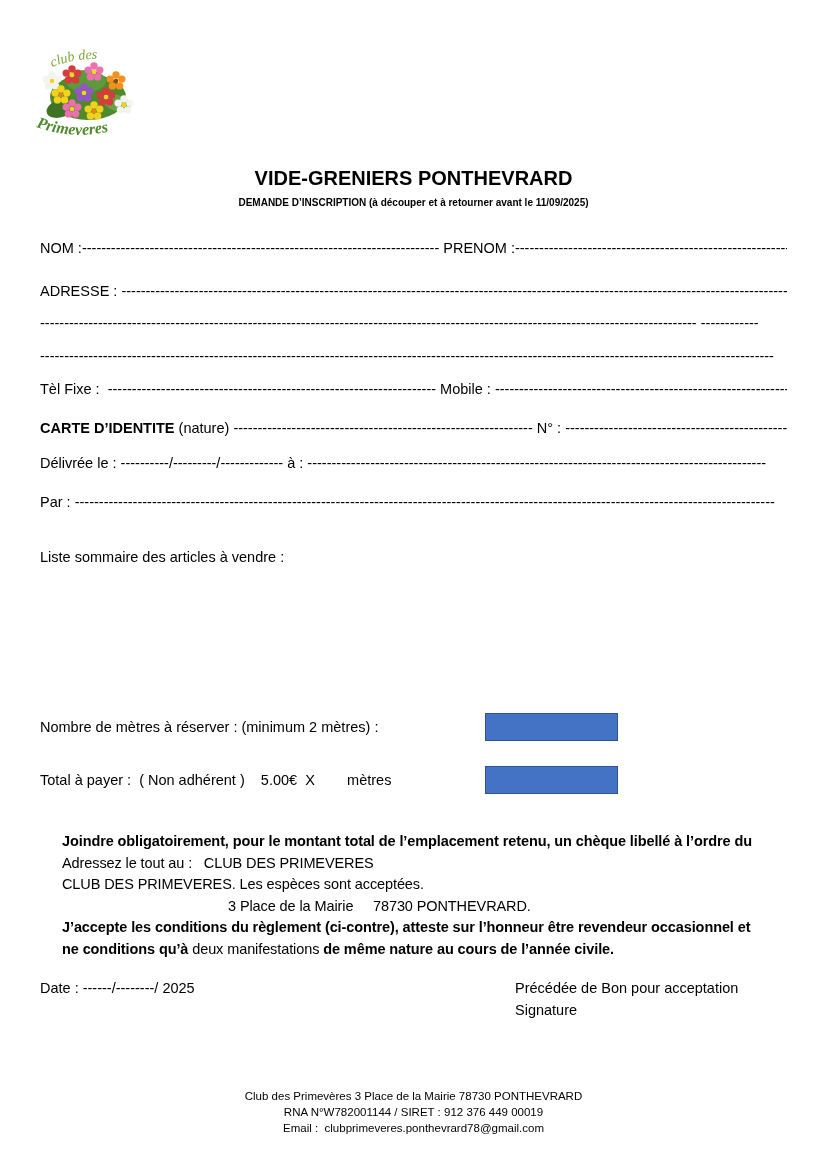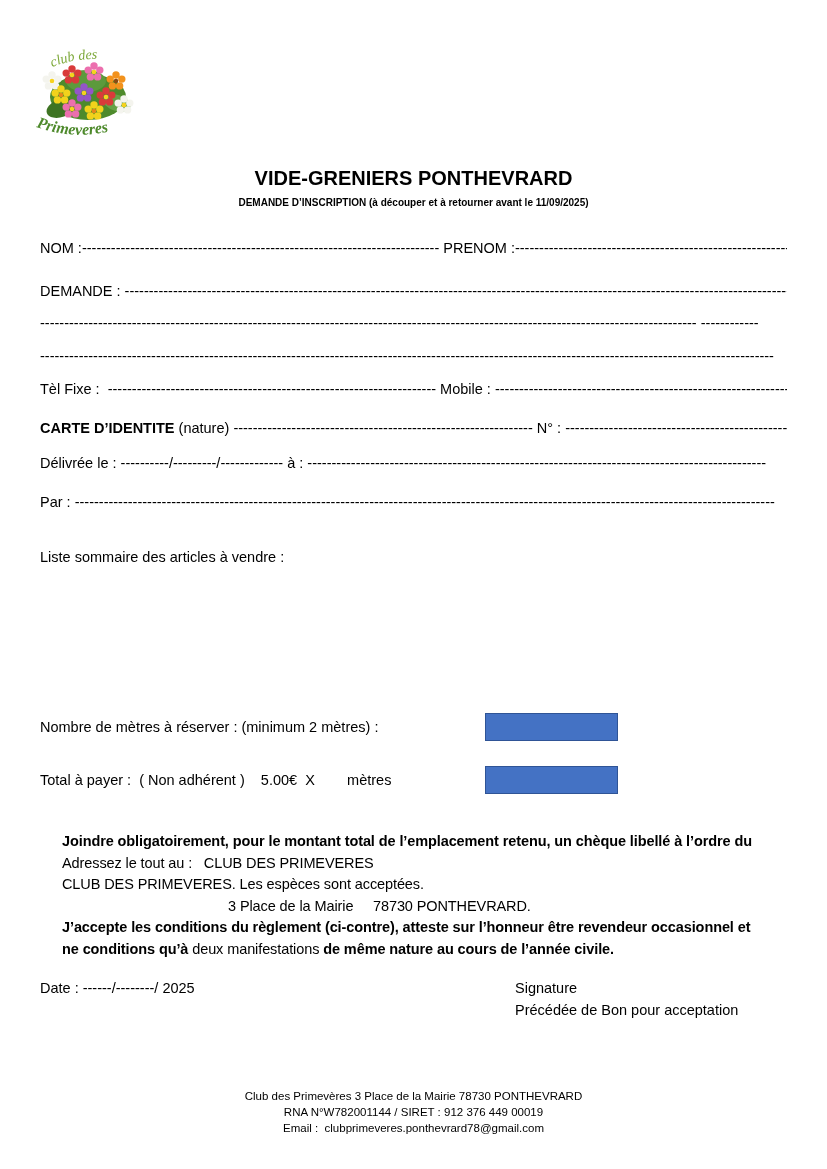--- a/index.html
+++ b/index.html
@@ -90,21 +90,21 @@
       <text font-family="Liberation Serif, serif" font-style="italic" font-size="14" style="fill:var(--logo-green-light,#7CA838)"><textPath href="#arcTop">club des</textPath></text>
       <text font-family="Liberation Serif, serif" font-style="italic" font-weight="bold" font-size="16" style="fill:var(--logo-green-dark,#4E8A2C)"><textPath href="#arcBot">Primeveres</textPath></text>
     </svg>
   </div>
 
   <div class="title">VIDE-GRENIERS PONTHEVRARD</div>
   <div class="subtitle">DEMANDE D’INSCRIPTION (à découper et à retourner avant le 11/09/2025)</div>
 
   <div class="fline m-nom"><span>NOM :</span><span>--------------------------------------------------------------------------</span> <span>PRENOM :</span><span>----------------------------------------------------------------------</span></div>
 
-  <div class="fline m-adr"><span>DEMANDE :</span> <span>--------------------------------------------------------------------------------------------------------------------------------------------</span></div>
+  <div class="fline m-adr"><span>ADRESSE :</span> <span>--------------------------------------------------------------------------------------------------------------------------------------------</span></div>
 
   <div class="fline m-d2"><span>---------------------------------------------------------------------------------------------------------------------------------------- ------------</span></div>
 
   <div class="fline m-d3"><span>--------------------------------------------------------------------------------------------------------------------------------------------------------</span></div>
 
   <div class="fline m-tel"><span>Tèl Fixe :</span>  <span>--------------------------------------------------------------------</span> <span>Mobile :</span> <span>--------------------------------------------------------------</span></div>
 
   <div class="fline m-carte"><span class="bold">CARTE D’IDENTITE</span> <span>(nature)</span> <span>--------------------------------------------------------------</span> <span>N° :</span> <span>------------------------------------------------</span></div>
 
   <div class="fline m-del"><span>Délivrée le :</span> <span>----------/---------/-------------</span> <span>à :</span> <span>-----------------------------------------------------------------------------------------------</span></div>
@@ -128,22 +128,22 @@
     <div class="terms"><span>Adressez le tout au :   CLUB DES PRIMEVERES</span></div>
     <div class="terms"><span>CLUB DES PRIMEVERES. Les espèces sont acceptées.</span></div>
     <div class="terms indent"><span>3 Place de la Mairie     78730 PONTHEVRARD.</span></div>
     <div class="terms"><span class="bold">J’accepte les conditions du règlement (ci-contre), atteste sur l’honneur être revendeur occasionnel et</span></div>
     <div class="terms"><span class="bold">ne conditions qu’à </span><span>deux manifestations </span><span class="bold">de même nature au cours de l’année civile.</span></div>
   </div>
 
   <div class="sig-row">
     <div class="date-label">Date : ------/--------/ 2025</div>
     <div class="sig-block">
+      <div>Précédée de Bon pour acceptation</div>
       <div>Signature</div>
-      <div>Précédée de Bon pour acceptation</div>
     </div>
   </div>
 
   <div class="footer">
     <div>Club des Primevères 3 Place de la Mairie 78730 PONTHEVRARD</div>
     <div>RNA N°W782001144 / SIRET : 912 376 449 00019</div>
     <div>Email :  clubprimeveres.ponthevrard78@gmail.com</div>
   </div>
 
 </div>

